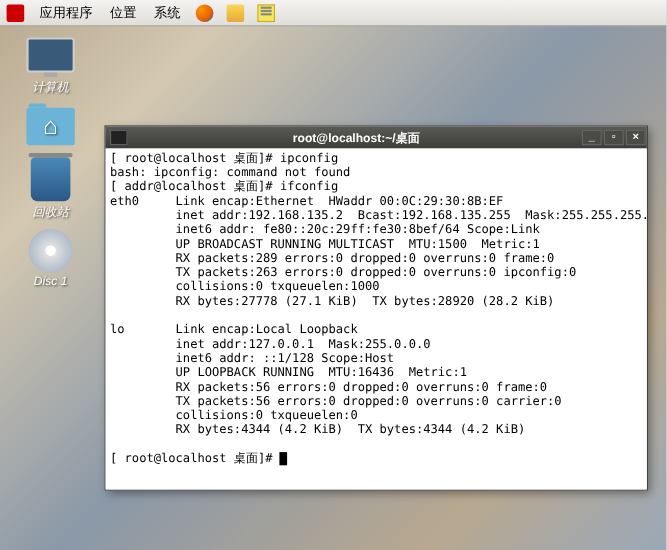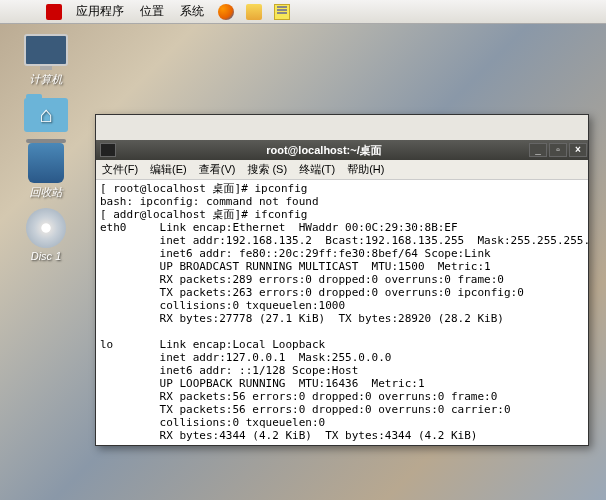--- a/index.html
+++ b/index.html
@@ -1,33 +1,33 @@
 <!DOCTYPE html>
 <html><head>
 <meta charset="utf-8">
 <style>
 * { margin:0; padding:0; box-sizing:border-box; }
 body { width:606px; height:500px; overflow:hidden; font-family:sans-serif; background:linear-gradient(135deg,#b8a890 0%,#d4c8b0 20%,#8a98a8 50%,#b8a890 80%,#9aa8b8 100%); position:relative; }
-.panel { position:absolute; top:0; left:0; right:0; height:24px; background:linear-gradient(#f4f3f2,#e0ded8); display:flex; align-items:center; border-bottom:1px solid #aaa; font-size:12px;padding-left:40px; }
+.panel { position:absolute; top:0; left:0; right:0; height:24px; background:linear-gradient(#f4f3f2,#e0ded8); display:flex; align-items:center; border-bottom:1px solid #aaa; font-size:12px; }
 .panel-icon { width:20px; height:20px; margin:0 4px; display:flex; align-items:center; justify-content:center; }
 .panel-item { padding:0 8px; cursor:pointer; }
 .rhlogo { width:16px; height:16px; background:#c00; border-radius:2px; }
 .desktop-icons { position:absolute; top:30px; left:8px; width:84px; }
 .dicon { width:76px; text-align:center; margin-bottom:8px; font-size:11px; color:#fff; text-shadow:1px 1px 2px rgba(0,0,0,.7); cursor:pointer;font-style:italic; }
 .dicon .ibox { width:48px; height:40px; margin:0 auto 2px; display:flex; align-items:center; justify-content:center; }
 .monitor { width:44px; height:32px; background:#3a5a7a; border:2px solid #ccc; border-radius:3px; position:relative; }
 .monitor::after { content:''; position:absolute; bottom:-6px; left:14px; width:12px; height:4px; background:#aaa; }
 .folder { width:44px; height:34px; background:#6bb4d8; border-radius:3px; position:relative; }
 .folder::before { content:''; position:absolute; top:-4px; left:2px; width:16px; height:4px; background:#6bb4d8; border-radius:2px 2px 0 0; }
 .home { color:#fff; font-size:22px; line-height:34px; }
 .trash { width:36px; height:40px; background:linear-gradient(#4a88b8,#2a5888); border-radius:4px 4px 6px 6px; position:relative; }
 .trash::before { content:''; position:absolute; top:-4px; left:-2px; width:40px; height:4px; background:#888; border-radius:2px; }
 .disc { width:40px; height:40px; background:radial-gradient(circle,#fff 15%,#e0e0e0 18%,#c8d0d8 40%,#98a8b8); border-radius:50%; }
 .term-window { position:absolute; top:114px; left:95px; width:494px; height:332px; background:#e8e6e0; border:1px solid #333; box-shadow:3px 3px 8px rgba(0,0,0,.4); display:flex; flex-direction:column; }
-.titlebar { height:20px; background:linear-gradient(#5a5a56,#3c3c38); color:#fff; display:flex; align-items:center; font-size:11px; font-weight:bold;margin-top:25px; }
+.titlebar { height:20px; background:linear-gradient(#5a5a56,#3c3c38); color:#fff; display:flex; align-items:center; font-size:11px; font-weight:bold; }
 .titlebar .ticon { width:16px; height:14px; background:#222; margin:0 4px; border:1px solid #666; }
 .titlebar .title { flex:1; text-align:center; }
 .titlebar .wbtn { width:18px; height:14px; background:#4a4a46; border:1px solid #666; margin:0 1px; text-align:center; line-height:12px; font-size:10px; cursor:pointer; }
 .menubar { height:20px; background:#eeece6; display:flex; align-items:center; font-size:11px; border-bottom:1px solid #ccc; }
 .menubar .mitem { padding:0 6px; cursor:pointer; }
 .terminal { flex:1; background:#fff; color:#000; font-family:monospace; font-size:11px; line-height:13px; padding:2px 4px; overflow:hidden; white-space:pre; }
 .cursor { display:inline-block; width:7px; height:12px; background:#000; vertical-align:text-bottom; }
 .ff { width:16px; height:16px; background:radial-gradient(circle at 30% 30%,#ff9500,#e66000 60%,#0060df); border-radius:50%; }
 .mail { width:16px; height:16px; background:linear-gradient(#f8d858,#e8a838); border-radius:2px; }
 .note { width:16px; height:16px; background:#f8e858; border:1px solid #c8a828; position:relative; }
@@ -83,28 +83,20 @@
 </div>
 
 <div class="term-window">
   <div class="titlebar">
     <div class="ticon"></div>
     <div class="title">root@localhost:~/桌面</div>
     <div class="wbtn">_</div>
     <div class="wbtn">▫</div>
     <div class="wbtn">×</div>
   </div>
-  <div class="menubar">
-    <div class="mitem">文件(F)</div>
-    <div class="mitem">编辑(E)</div>
-    <div class="mitem">查看(V)</div>
-    <div class="mitem">搜索 (S)</div>
-    <div class="mitem">终端(T)</div>
-    <div class="mitem">帮助(H)</div>
-  </div>
   <div class="terminal"><span>[ root@localhost 桌面]# ipconfig</span>
 <span>bash: ipconfig: command not found</span>
 <span>[ addr@localhost 桌面]# ifconfig</span>
 <span>eth0     Link encap:Ethernet  HWaddr 00:0C:29:30:8B:EF</span>
 <span>         inet addr:192.168.135.2  Bcast:192.168.135.255  Mask:255.255.255.0</span>
 <span>         inet6 addr: fe80::20c:29ff:fe30:8bef/64 Scope:Link</span>
 <span>         UP BROADCAST RUNNING MULTICAST  MTU:1500  Metric:1</span>
 <span>         RX packets:289 errors:0 dropped:0 overruns:0 frame:0</span>
 <span>         TX packets:263 errors:0 dropped:0 overruns:0 ipconfig:0</span>
 <span>         collisions:0 txqueuelen:1000</span>

